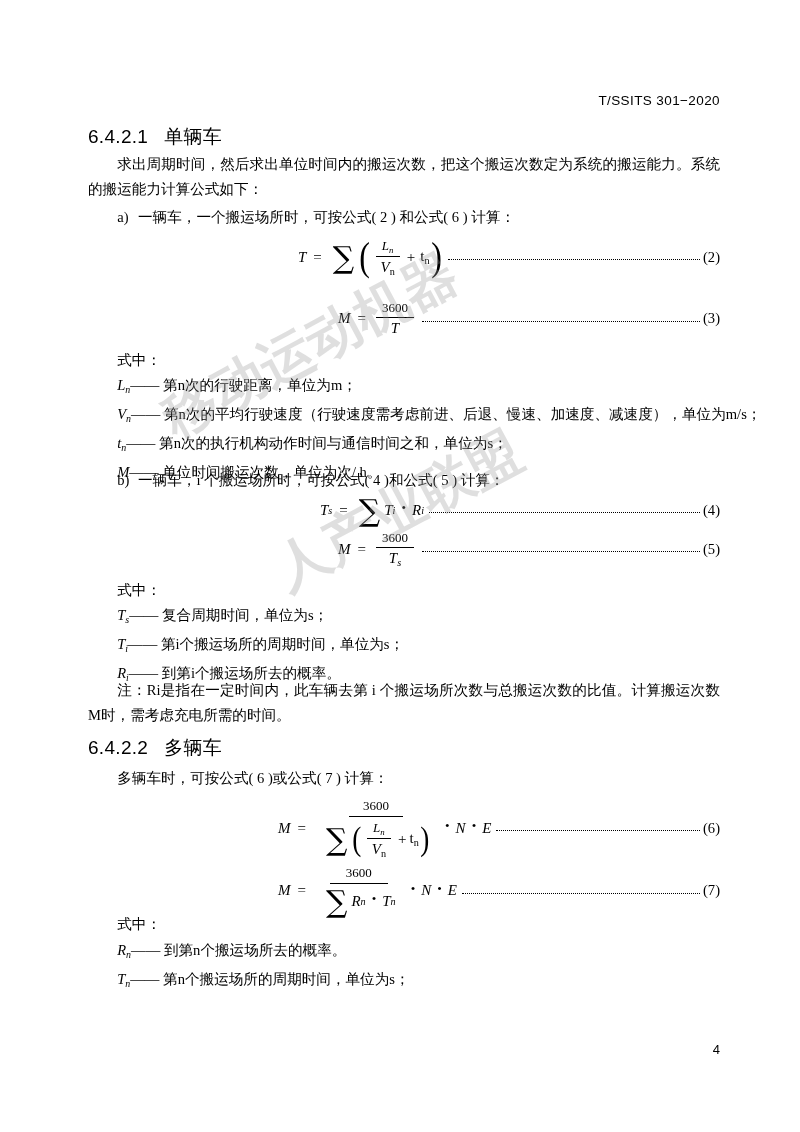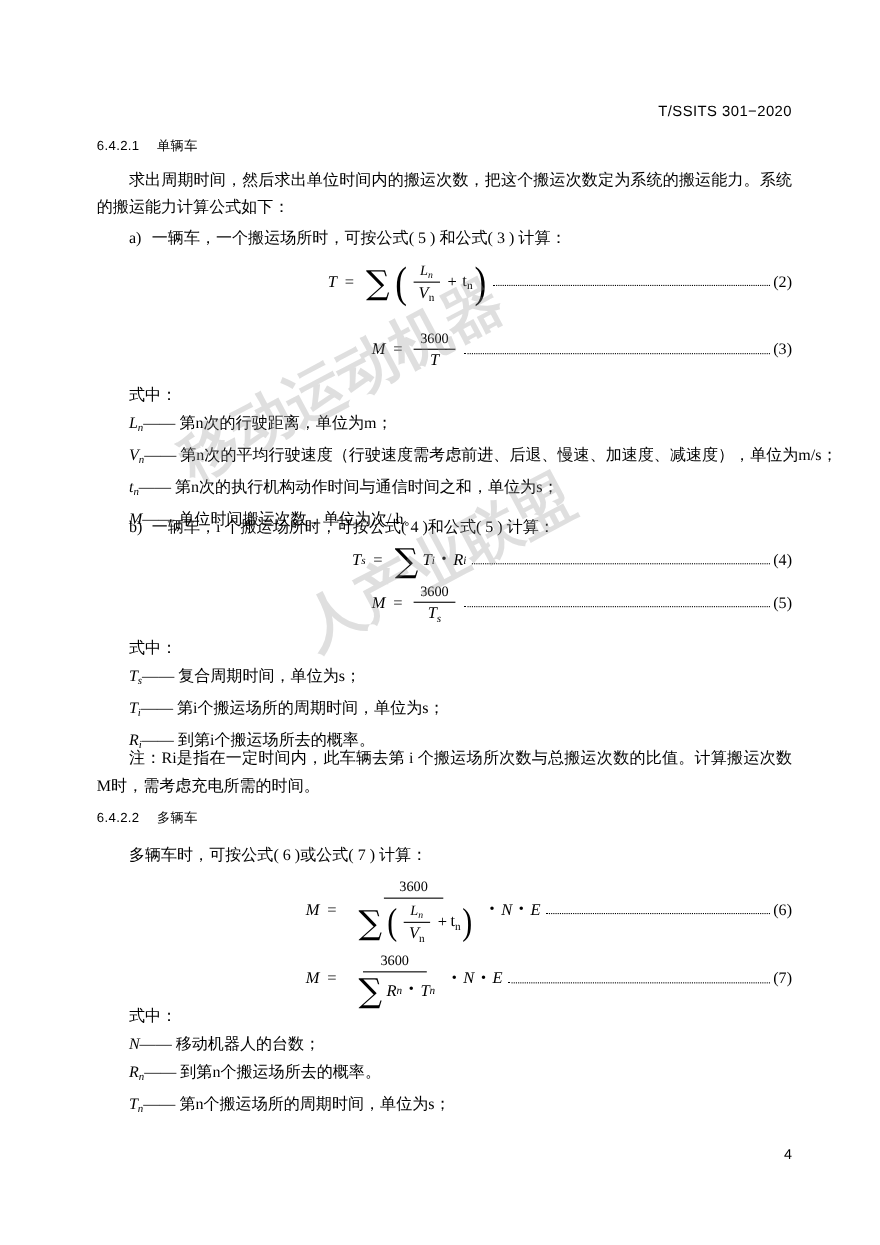--- a/index.html
+++ b/index.html
@@ -63,21 +63,21 @@
     left: 0;
     width: 632px;
     font-size: 14.6px;
     line-height: 25px;
     text-align: justify;
   }
   .sec-head {
     position: absolute;
     left: 0;
     font-family: "Liberation Sans", sans-serif;
-    font-size: 12px;
+    font-size: 19px;
     letter-spacing: 0.3px;
   }
   .sec-head .num { margin-right: 16px; }
   .indent { text-indent: 2em; }
   .listitem {
     position: absolute;
     left: 0;
     width: 632px;
     font-size: 14.6px;
     line-height: 25px;
@@ -191,21 +191,21 @@
 
     <div class="header">T/SSITS 301−2020</div>
 
     <div class="sec-head" style="top:124px;">
       <span class="num">6.4.2.1</span><span>单辆车</span>
     </div>
 
     <div class="body-text indent" style="top:152px;">求出周期时间，然后求出单位时间内的搬运次数，把这个搬运次数定为系统的搬运能力。系统的搬运能力计算公式如下：</div>
 
     <div class="listitem" style="top:205px;">
-      <span class="lbl">a)</span><span style="margin-left:16px;">一辆车，一个搬运场所时，可按公式( 5 ) 和公式( 3 ) 计算：</span>
+      <span class="lbl">a)</span><span style="margin-left:16px;">一辆车，一个搬运场所时，可按公式( 2 ) 和公式( 6 ) 计算：</span>
     </div>
 
     <div class="formula" style="top:238px;">
       <div class="frow">
         <div class="fleft" style="margin-left:210px;">
           <span class="ital">T</span>
           <span class="eq">=</span>
           <span class="sigma">∑</span>
           <span class="paren-l">(</span>
           <span class="frac">
@@ -349,21 +349,20 @@
           <span class="ital">E</span>
         </div>
         <div class="fdots"></div>
         <div class="fnum">(7)</div>
       </div>
     </div>
 
     <div class="body-text indent" style="top:912px;">式中：</div>
 
     <div class="deflist" style="top:938px;">
-      <div class="defrow"><span class="sym"><span class="ital">N</span></span><span>—— 移动机器人的台数；</span></div>
       <div class="defrow"><span class="sym"><span class="ital">R</span><span class="sub">n</span></span><span>—— 到第n个搬运场所去的概率。</span></div>
       <div class="defrow"><span class="sym"><span class="ital">T</span><span class="sub">n</span></span><span>—— 第n个搬运场所的周期时间，单位为s；</span></div>
     </div>
 
     <div class="pagenum">4</div>
   </div>
 
   <div class="watermark">
     <span class="wm1">移动运动机器</span>
     <span class="wm2">人产业联盟</span>

